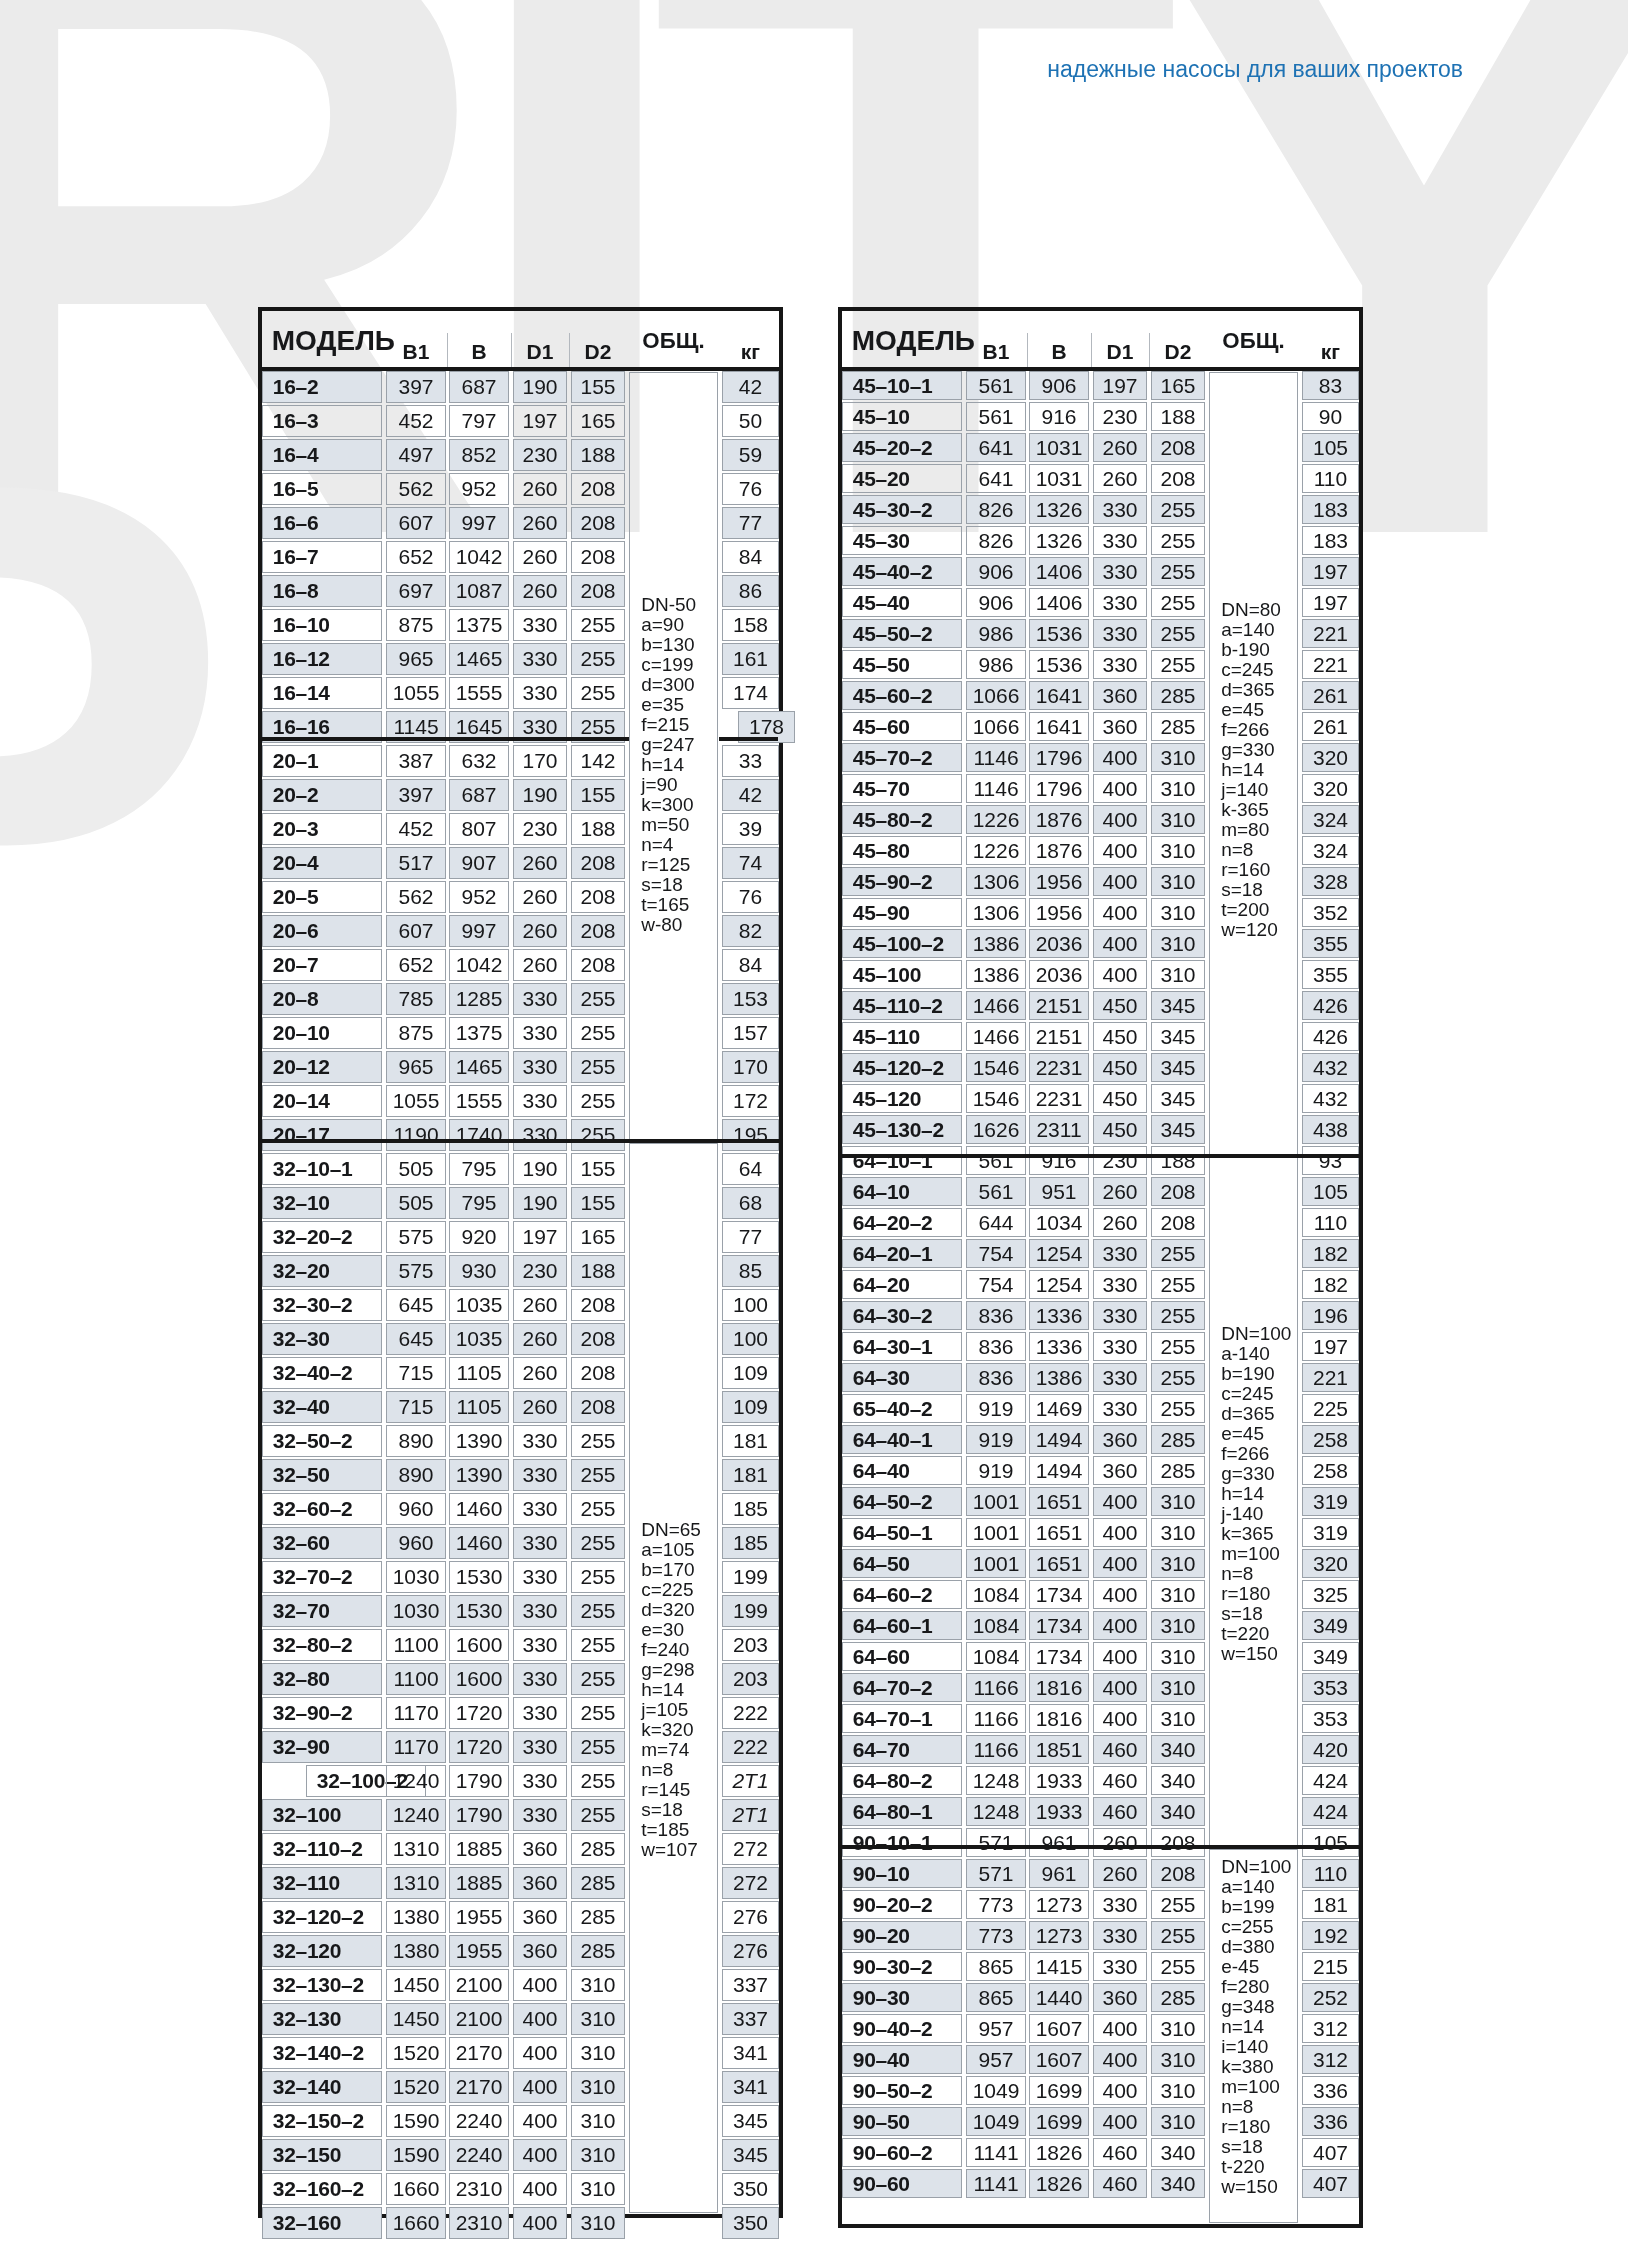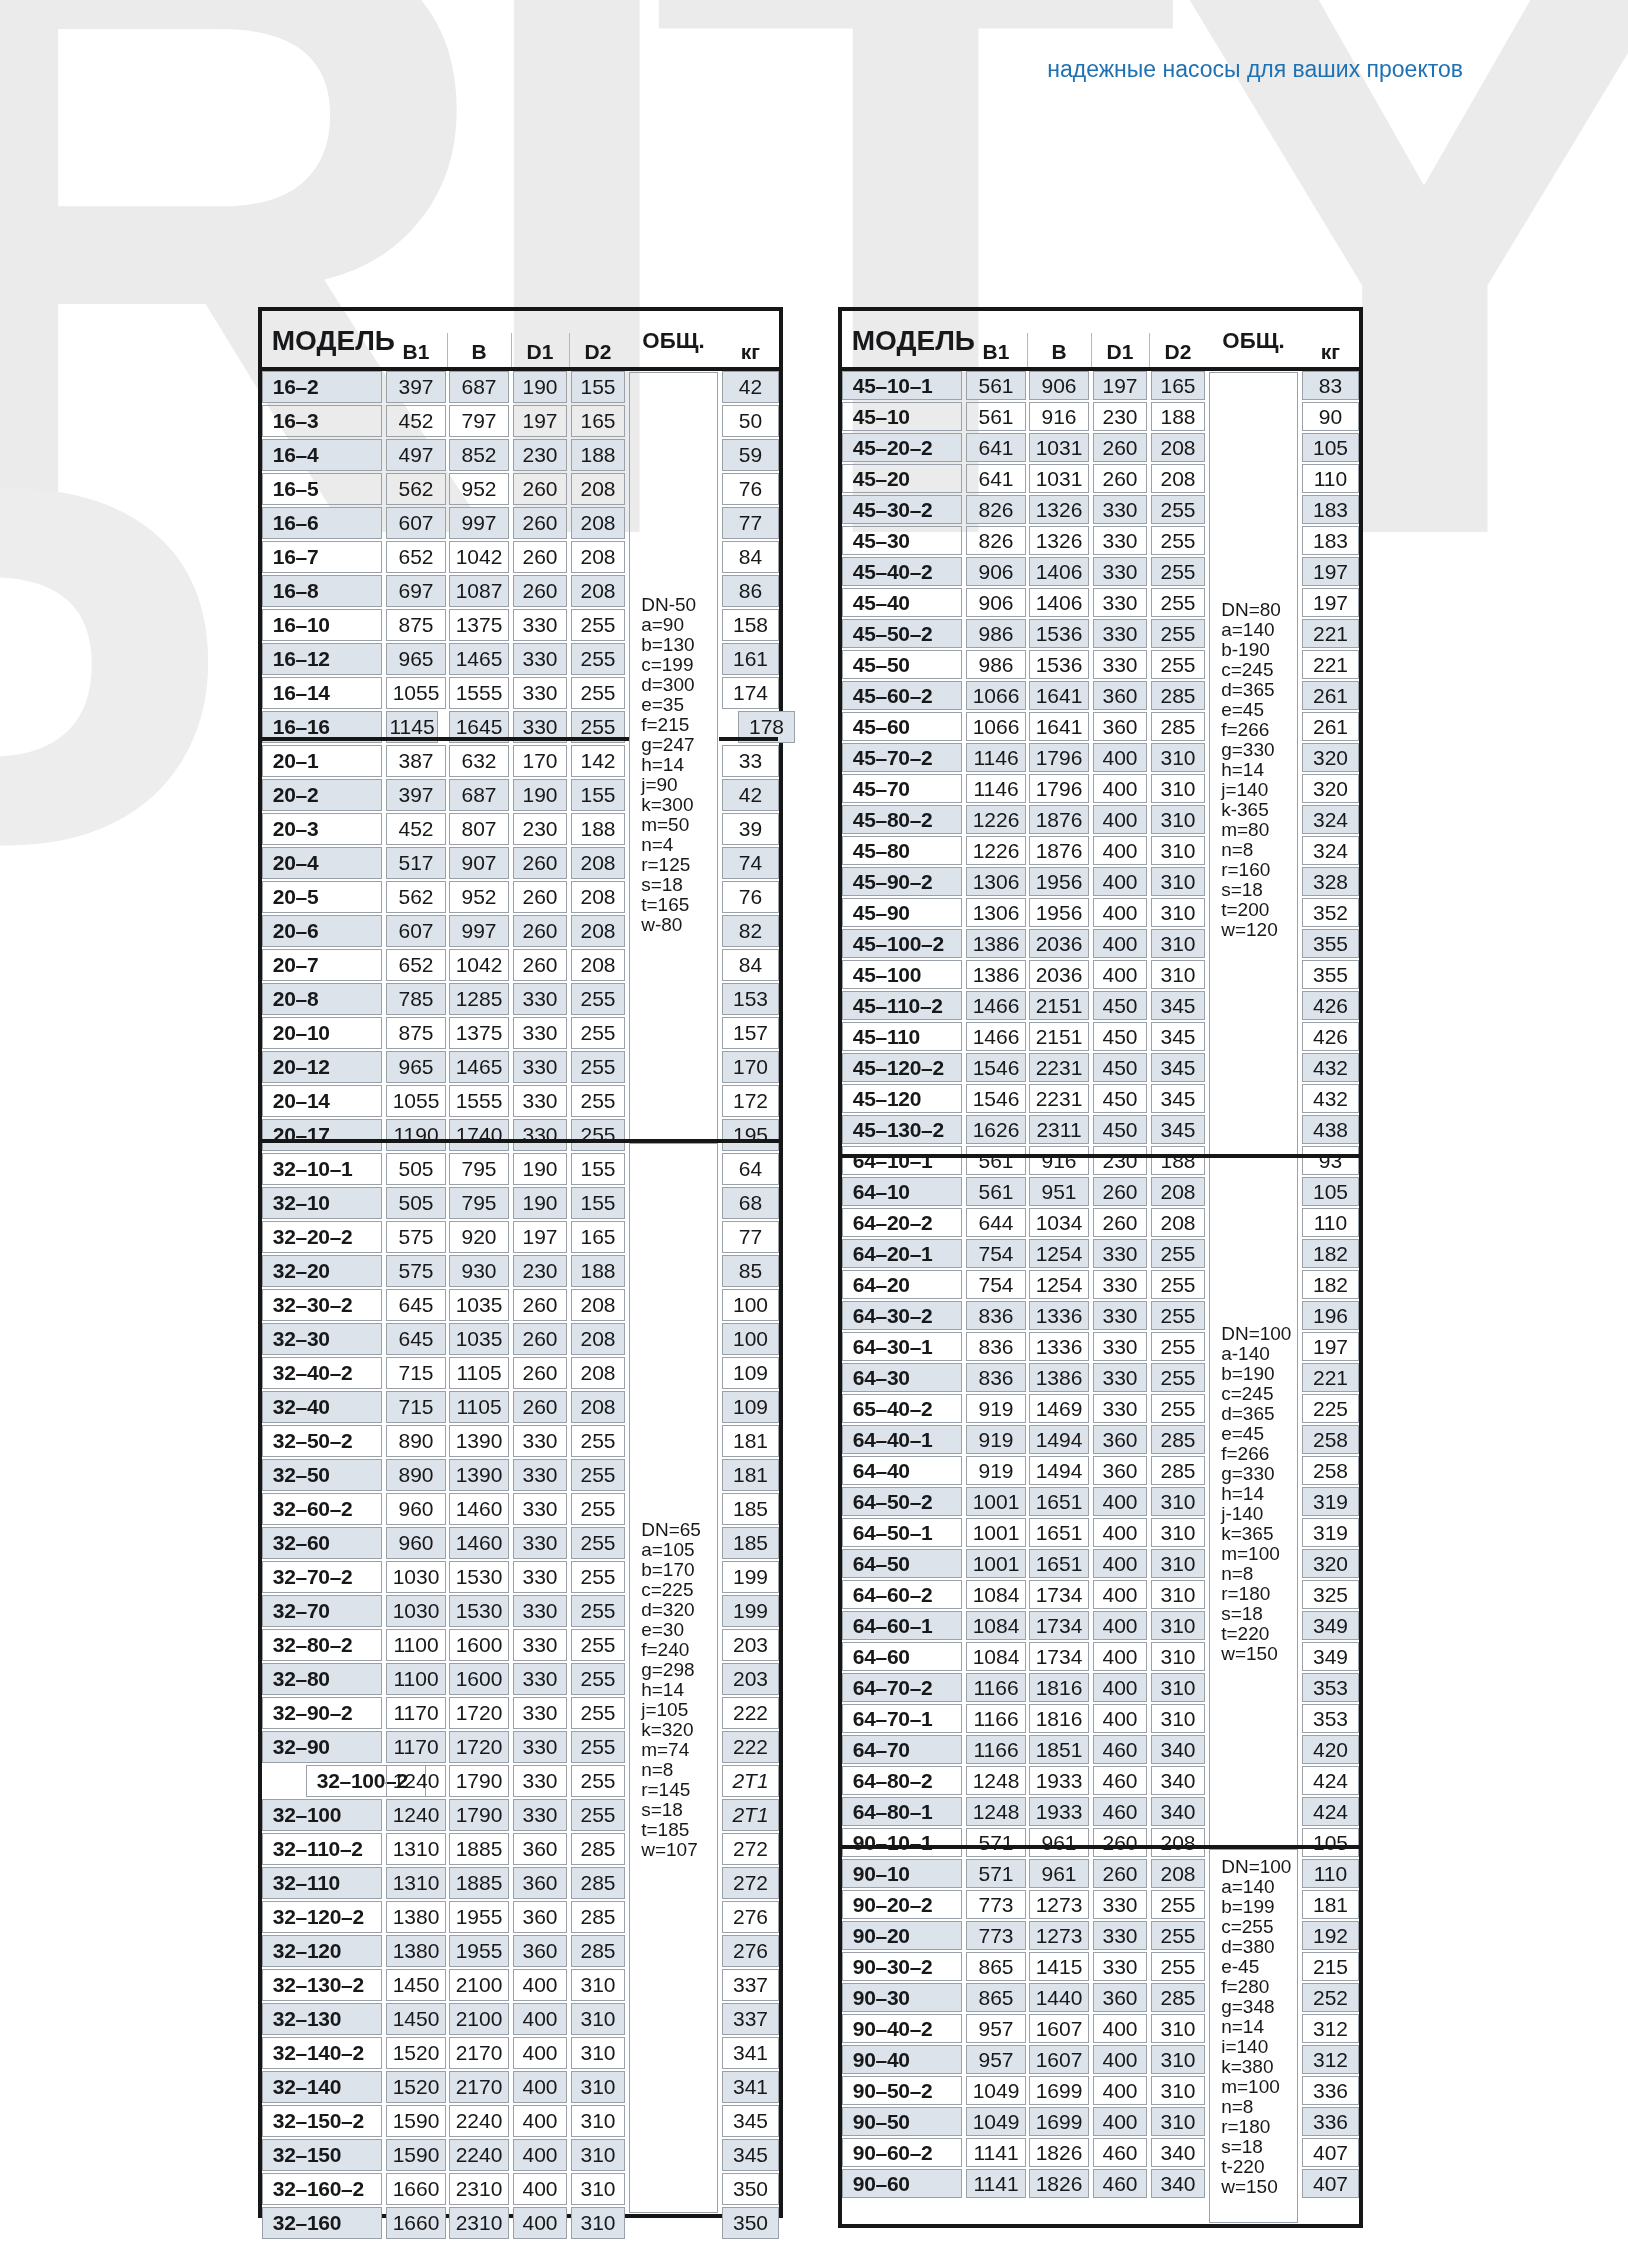--- a/index.html
+++ b/index.html
@@ -127,21 +127,21 @@
       <div class="t-row" style="height: 34px; padding-left: 20px;">
         <div class="cell model" style="left: 0px; width: 120px;">16–14</div>
         <div class="cell" style="left: 124px; width: 60px;">1055</div>
         <div class="cell" style="left: 187px; width: 60px;">1555</div>
         <div class="cell" style="left: 251px; width: 54px;">330</div>
         <div class="cell" style="left: 309px; width: 54px;">255</div>
         <div class="cell" style="left: 460px; width: 57px;">174</div>
       </div>
       <div class="t-row" style="height: 34px;">
         <div class="cell model shade" style="left: 0px; width: 120px;">16–16</div>
-        <div class="cell shade" style="left: 124px; width: 52px;">1145</div>
+        <div class="cell shade" style="left: 124px; width: 60px;">1145</div>
         <div class="cell shade" style="left: 187px; width: 60px;">1645</div>
         <div class="cell shade" style="left: 251px; width: 54px;">330</div>
         <div class="cell shade" style="left: 309px; width: 54px;">255</div>
         <div class="cell shade" style="left: 460px; width: 57px; margin-left: 16px;">178</div>
       </div>
       <div class="t-row" style="height: 34px;">
         <div class="cell model" style="left: 0px; width: 120px;">20–1</div>
         <div class="cell" style="left: 124px; width: 60px;">387</div>
         <div class="cell" style="left: 187px; width: 60px;">632</div>
         <div class="cell" style="left: 251px; width: 54px;">170</div>

